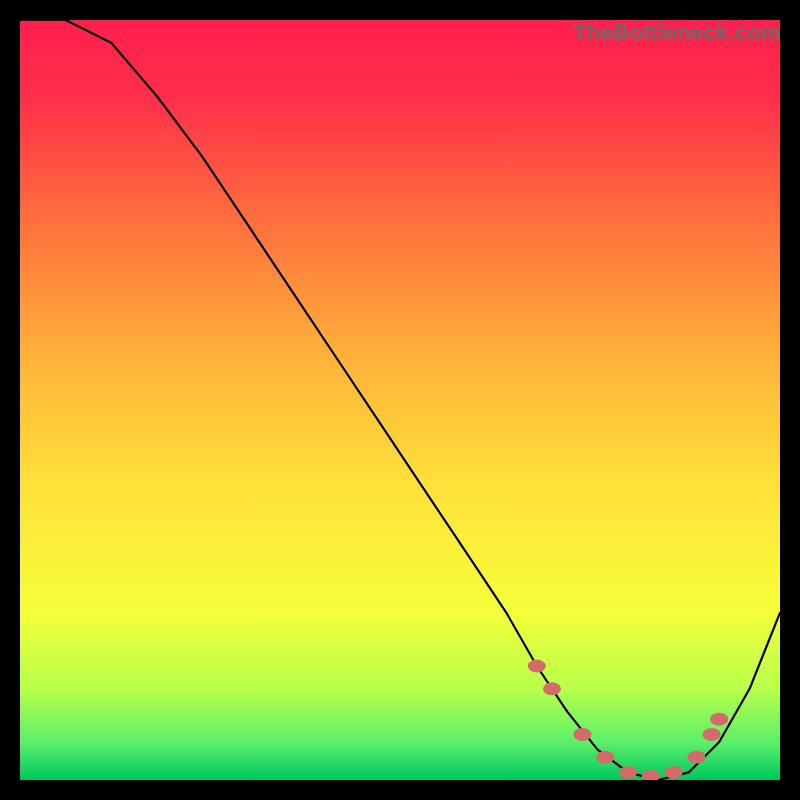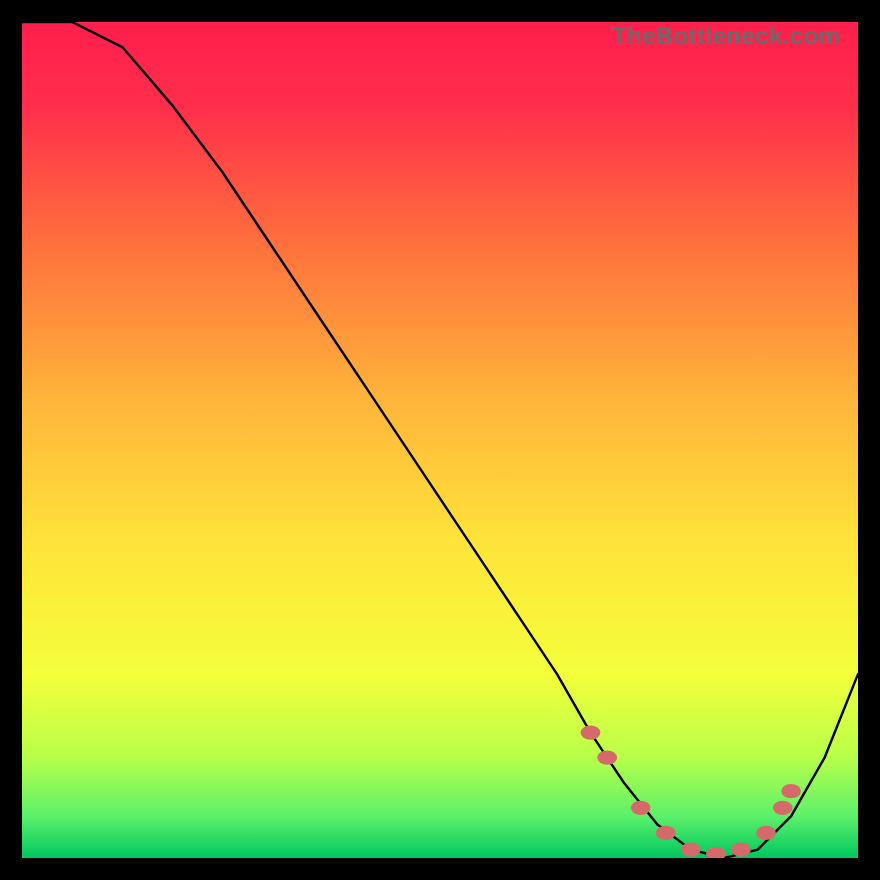--- a/index.html
+++ b/index.html
@@ -1,17 +1,17 @@
 <!DOCTYPE html>
 <html><head>
 <meta charset="utf-8">
 <style>
   html,body{margin:0;padding:0;width:800px;height:800px;background:#000;overflow:hidden;font-family:Arial,Helvetica,sans-serif}
   .frame{position:absolute;left:20px;top:20px;width:760px;height:760px;background:#000}
-  .watermark{position:absolute;right:36px;top:20px;color:#6b6b6b;font-size:22px;font-weight:600;letter-spacing:.3px}
+  .watermark{position:absolute;right:19px;top:20px;color:#6b6b6b;font-size:22px;font-weight:600;letter-spacing:.3px}
   svg{position:absolute;left:20px;top:20px;width:760px;height:760px;display:block}
 </style>
 </head>
 <body>
 
 <div class="frame"></div>
 
 <svg viewBox="0 0 760 760">
   <defs>
     <linearGradient id="bg" x1="0" y1="0" x2="0" y2="1">

